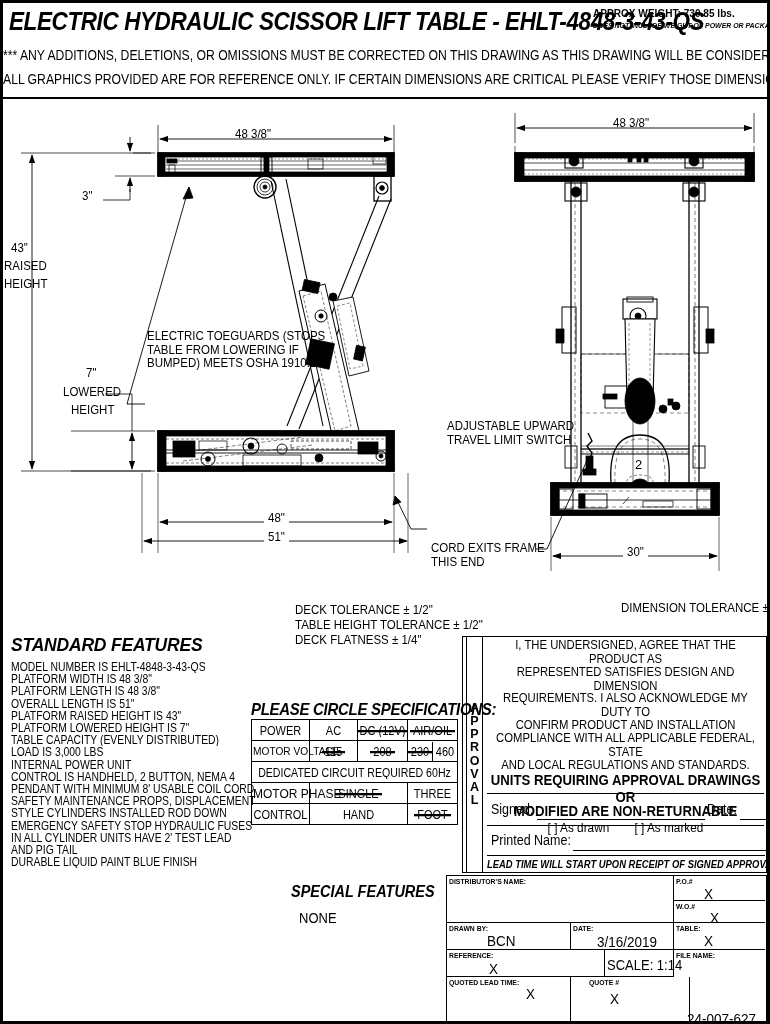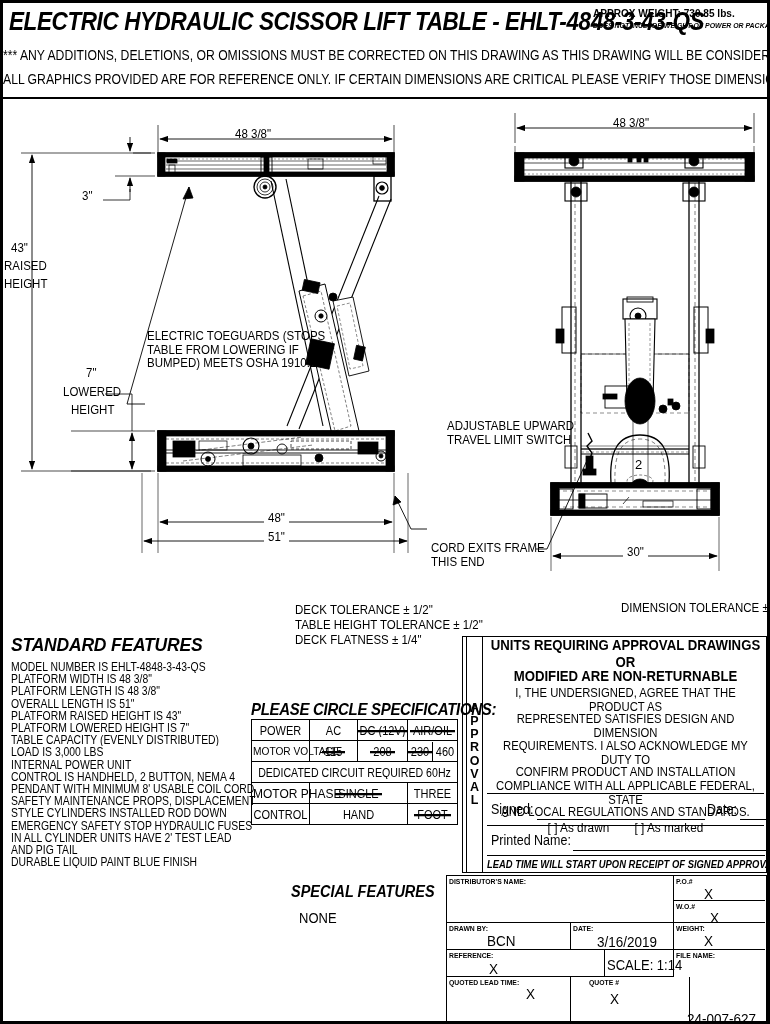--- a/index.html
+++ b/index.html
@@ -571,32 +571,32 @@
         <span>P</span>
         <span>P</span>
         <span>R</span>
         <span>O</span>
         <span>V</span>
         <span>A</span>
         <span>L</span>
       </div>
     </div>
     <div id="appr-body">
-      <div id="appr-bold">
-        <div>UNITS REQUIRING APPROVAL DRAWINGS OR</div>
-        <div>MODIFIED ARE NON-RETURNABLE</div>
-      </div>
       <div id="appr-para">
         <div>I, THE UNDERSIGNED, AGREE THAT THE PRODUCT AS</div>
         <div>REPRESENTED SATISFIES DESIGN AND DIMENSION</div>
         <div>REQUIREMENTS.  I ALSO ACKNOWLEDGE MY DUTY TO</div>
         <div>CONFIRM PRODUCT AND INSTALLATION</div>
         <div>COMPLIANCE WITH ALL APPLICABLE FEDERAL, STATE</div>
         <div>AND LOCAL REGULATIONS AND STANDARDS.</div>
       </div>
+      <div id="appr-bold">
+        <div>UNITS REQUIRING APPROVAL DRAWINGS OR</div>
+        <div>MODIFIED ARE NON-RETURNABLE</div>
+      </div>
       <div id="appr-checks">
         <span>[   ] As drawn</span>
         <span>[   ] As marked</span>
       </div>
 
       <div id="appr-signrow">
         <div class="siglabel" style="left:4px; top:7px;">Signed:</div>
         <div class="sigline" style="left:50px; top:25px; width:168px;"></div>
         <div class="siglabel" style="left:220px; top:7px;">Date:</div>
         <div class="sigline" style="left:253px; top:25px; width:45px;"></div>
@@ -637,21 +637,21 @@
         <span>BCN</span>
       </div>
     </div>
     <div class="tbcell" style="left:124px; top:47px; width:103px; height:27px;">
       <div class="tblab">DATE:</div>
       <div class="tbval" style="left:26px; top:10px;">
         <span>3/16/2019</span>
       </div>
     </div>
     <div class="tbcell nr" style="left:227px; top:47px; width:91px; height:27px;">
-      <div class="tblab">WEIGHT:</div>
+      <div class="tblab">TABLE:</div>
       <div class="tbval" style="left:30px; top:9px;">
         <span>X</span>
       </div>
     </div>
 
     <div class="tbcell" style="left:0; top:74px; width:158px; height:27px;">
       <div class="tblab">REFERENCE:</div>
       <div class="tbval" style="left:42px; top:10px;">
         <span>X</span>
       </div>

